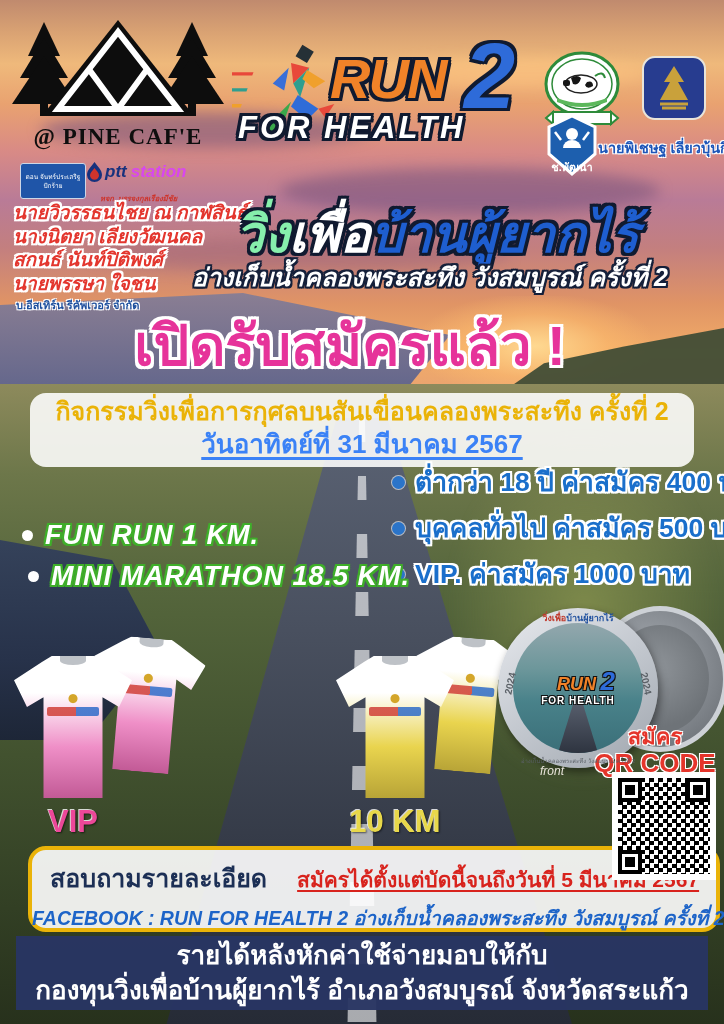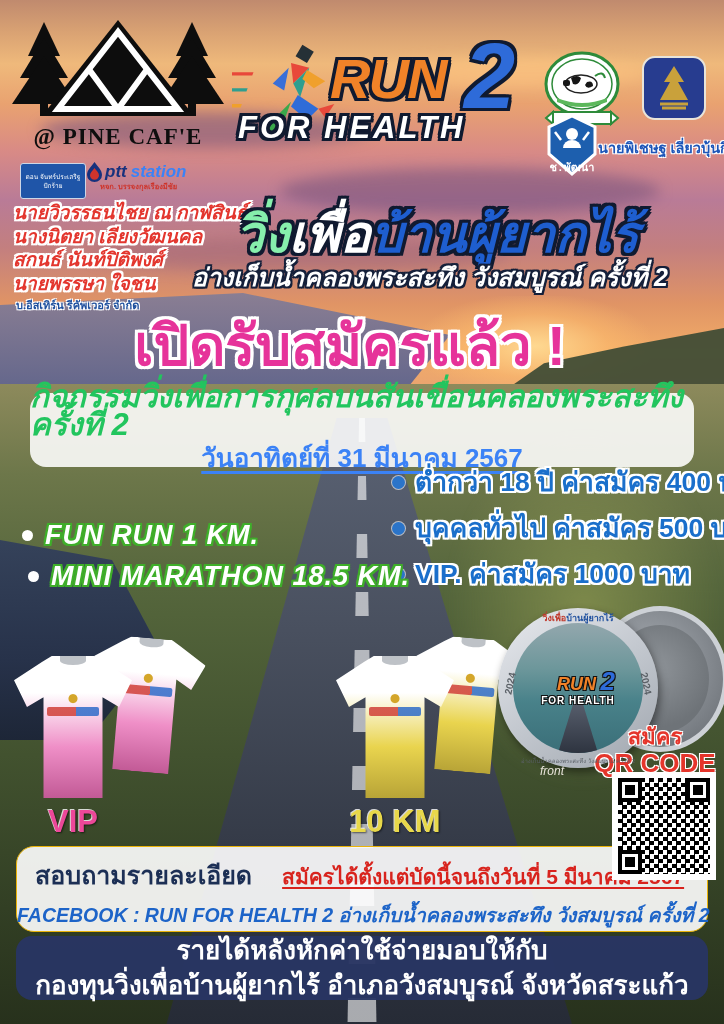--- a/index.html
+++ b/index.html
@@ -45,44 +45,44 @@
   .ol-g2{text-shadow:-2px -2px 0 #3fae2a,2px -2px 0 #3fae2a,-2px 2px 0 #3fae2a,2px 2px 0 #3fae2a,0 -2px 0 #3fae2a,0 2px 0 #3fae2a,-2px 0 0 #3fae2a,2px 0 0 #3fae2a;}
   .ol-w1{text-shadow:-1px -1px 0 #fff,1px -1px 0 #fff,-1px 1px 0 #fff,1px 1px 0 #fff;}
 
   
   .pine-text{top:124px;left:4px;width:228px;text-align:center;color:#0e0e0e;
     font-family:"Liberation Serif","DejaVu Serif",serif;font-weight:800;font-size:23px;letter-spacing:1px;}
   .blue-box{top:163px;left:20px;width:64px;height:34px;background:#1f55a8;border:1px solid #cdd6e6;
     border-radius:3px;color:#fff;font-size:6.5px;text-align:center;display:flex;flex-direction:column;justify-content:center;line-height:9px;}
   .ptt-row{top:162px;left:87px;display:flex;align-items:center;gap:3px;}
   .ptt-ptt{color:#17317d;font-weight:900;font-style:italic;font-size:17px;}
-  .ptt-station{color:#3b82f6;font-weight:800;font-style:italic;font-size:17px;margin-left:1px;}
-  .ptt-sub{top:180px;left:100px;color:#cf3329;font-size:7.5px;font-weight:700;}
+  .ptt-station{color:#d946ef;font-weight:800;font-style:italic;font-size:17px;margin-left:1px;}
+  .ptt-sub{top:192px;left:100px;color:#cf3329;font-size:7.5px;font-weight:700;font-style:italic;}
   .sponsor-names{top:201px;left:13px;color:#e3362e;font-weight:800;font-style:italic;
     font-size:19px;line-height:23.5px;}
   .sponsor-company{top:296px;left:16px;color:#1d4f9e;font-weight:800;font-size:11px;}
 
   .run-word{top:46px;left:330px;font-size:56px;font-weight:900;font-style:italic;color:#f08228;letter-spacing:-2px;}
   .run-num{top:30px;left:464px;font-size:92px;font-weight:900;font-style:italic;color:#2e6bd9;line-height:92px;}
   .for-health{top:110px;left:238px;font-size:31px;font-weight:900;font-style:italic;color:#fff;letter-spacing:3px;white-space:nowrap;}
   .person-name{top:136px;left:598px;font-size:14.5px;font-weight:800;color:#1d55b8;white-space:nowrap;}
-  .badge-label{top:158px;left:545px;width:54px;text-align:center;color:#fff;font-weight:800;font-size:11px;font-family:Liberation Mono, monospace;}
+  .badge-label{top:158px;left:545px;width:54px;text-align:center;color:#fff;font-weight:800;font-size:11px;}
 
   
   .main-title{top:193px;left:150px;width:574px;text-align:center;font-size:51px;font-weight:900;font-style:italic;white-space:nowrap;}
   .main-title .t-red{color:#86efac;}
   .main-title .t-white{color:#ffffff;}
   .main-title .t-blue{color:#1e5ed0;}
   .subtitle{top:257px;left:150px;width:560px;text-align:center;color:#fff;font-size:25px;font-weight:700;font-style:italic;}
   .announce{top:301px;left:20px;width:660px;text-align:center;color:#e6339a;font-size:56px;font-weight:900;}
 
   
   .banner{top:393px;left:30px;width:664px;height:74px;background:rgba(255,255,255,.88);border-radius:16px;
     display:flex;flex-direction:column;align-items:center;justify-content:center;}
-  .banner-l1{color:#22c55e;font-size:31px;font-weight:800;line-height:28px;font-style:italic;}
+  .banner-l1{color:#eab308;font-size:25px;font-weight:800;line-height:28px;}
   .banner-l2{color:#3b82f6;font-size:26px;font-weight:800;line-height:38px;
     text-decoration:underline;text-decoration-thickness:3px;text-underline-offset:4px;}
 
   
   .pricing{top:466px;left:392px;width:332px;}
   .price-row{display:flex;align-items:flex-start;gap:10px;margin-bottom:14px;}
   .price-dot{width:13px;height:13px;border-radius:50%;background:#2b74c9;margin-top:10px;flex:0 0 13px;box-shadow:0 0 0 1px rgba(255,255,255,.6);}
   .price-text{color:#1a6fcb;font-size:26.5px;font-weight:800;line-height:32px;white-space:nowrap;}
   .races{top:520px;left:22px;}
   .race-row{display:flex;align-items:center;gap:12px;margin-bottom:10px;}
@@ -134,28 +134,28 @@
   .qr-label{top:724px;left:590px;width:130px;text-align:center;color:#e5352b;font-weight:800;line-height:25px;}
   .qr-label .l1{font-size:22px;} .qr-label .l2{font-size:26px;display:block;}
   .qr{top:772px;left:612px;width:104px;height:108px;background:#fff;padding:6px;box-sizing:border-box;z-index:6;}
   .qr-body{position:relative;width:100%;height:100%;
     background:repeating-conic-gradient(#000 0% 25%,#fff 0% 50%) 0 0/9px 9px;}
   .finder{position:absolute;width:24px;height:24px;background:#fff;border:4px solid #000;box-sizing:border-box;}
   .finder::after{content:"";position:absolute;inset:3px;background:#000;}
   .f-tl{top:0;left:0;} .f-tr{top:0;right:0;} .f-bl{bottom:0;left:0;}
 
   
-  .contact{top:846px;left:16px;width:692px;height:86px;background:rgba(255,255,255,.9);
-    border:1px solid #eab308;border-radius:18px;box-sizing:border-box;z-index:5;}
+  .contact{top:846px;left:28px;width:692px;height:86px;background:rgba(255,255,255,.9);
+    border:4px solid #eab308;border-radius:18px;box-sizing:border-box;z-index:5;}
   .contact-row1{display:flex;align-items:baseline;padding:8px 0 0 18px;}
   .contact-heading{color:#1c2f55;font-size:25px;font-weight:800;}
   .contact-deadline{color:#d8231d;font-size:21px;font-weight:800;margin-left:30px;
     text-decoration:underline;text-decoration-thickness:2px;text-underline-offset:3px;}
   .contact-fb{margin-top:5px;text-align:center;color:#1d64c8;font-size:19.5px;font-weight:800;font-style:italic;white-space:nowrap;}
-  .footer-box{top:936px;left:16px;width:692px;height:64px;background:rgba(41,53,99,.96);border-radius:16px;
+  .footer-box{top:936px;left:16px;width:692px;height:74px;background:rgba(41,53,99,.96);border-radius:0;
     display:flex;flex-direction:column;align-items:center;justify-content:center;color:#fff;z-index:5;}
   .footer-l{font-size:26px;font-weight:600;line-height:35px;white-space:nowrap;}
 </style>
 </head>
 <body>
 
 <div id="poster">
 
   <div class="abs bg-sky"></div>
   <div class="abs cloud cloud1"></div>

